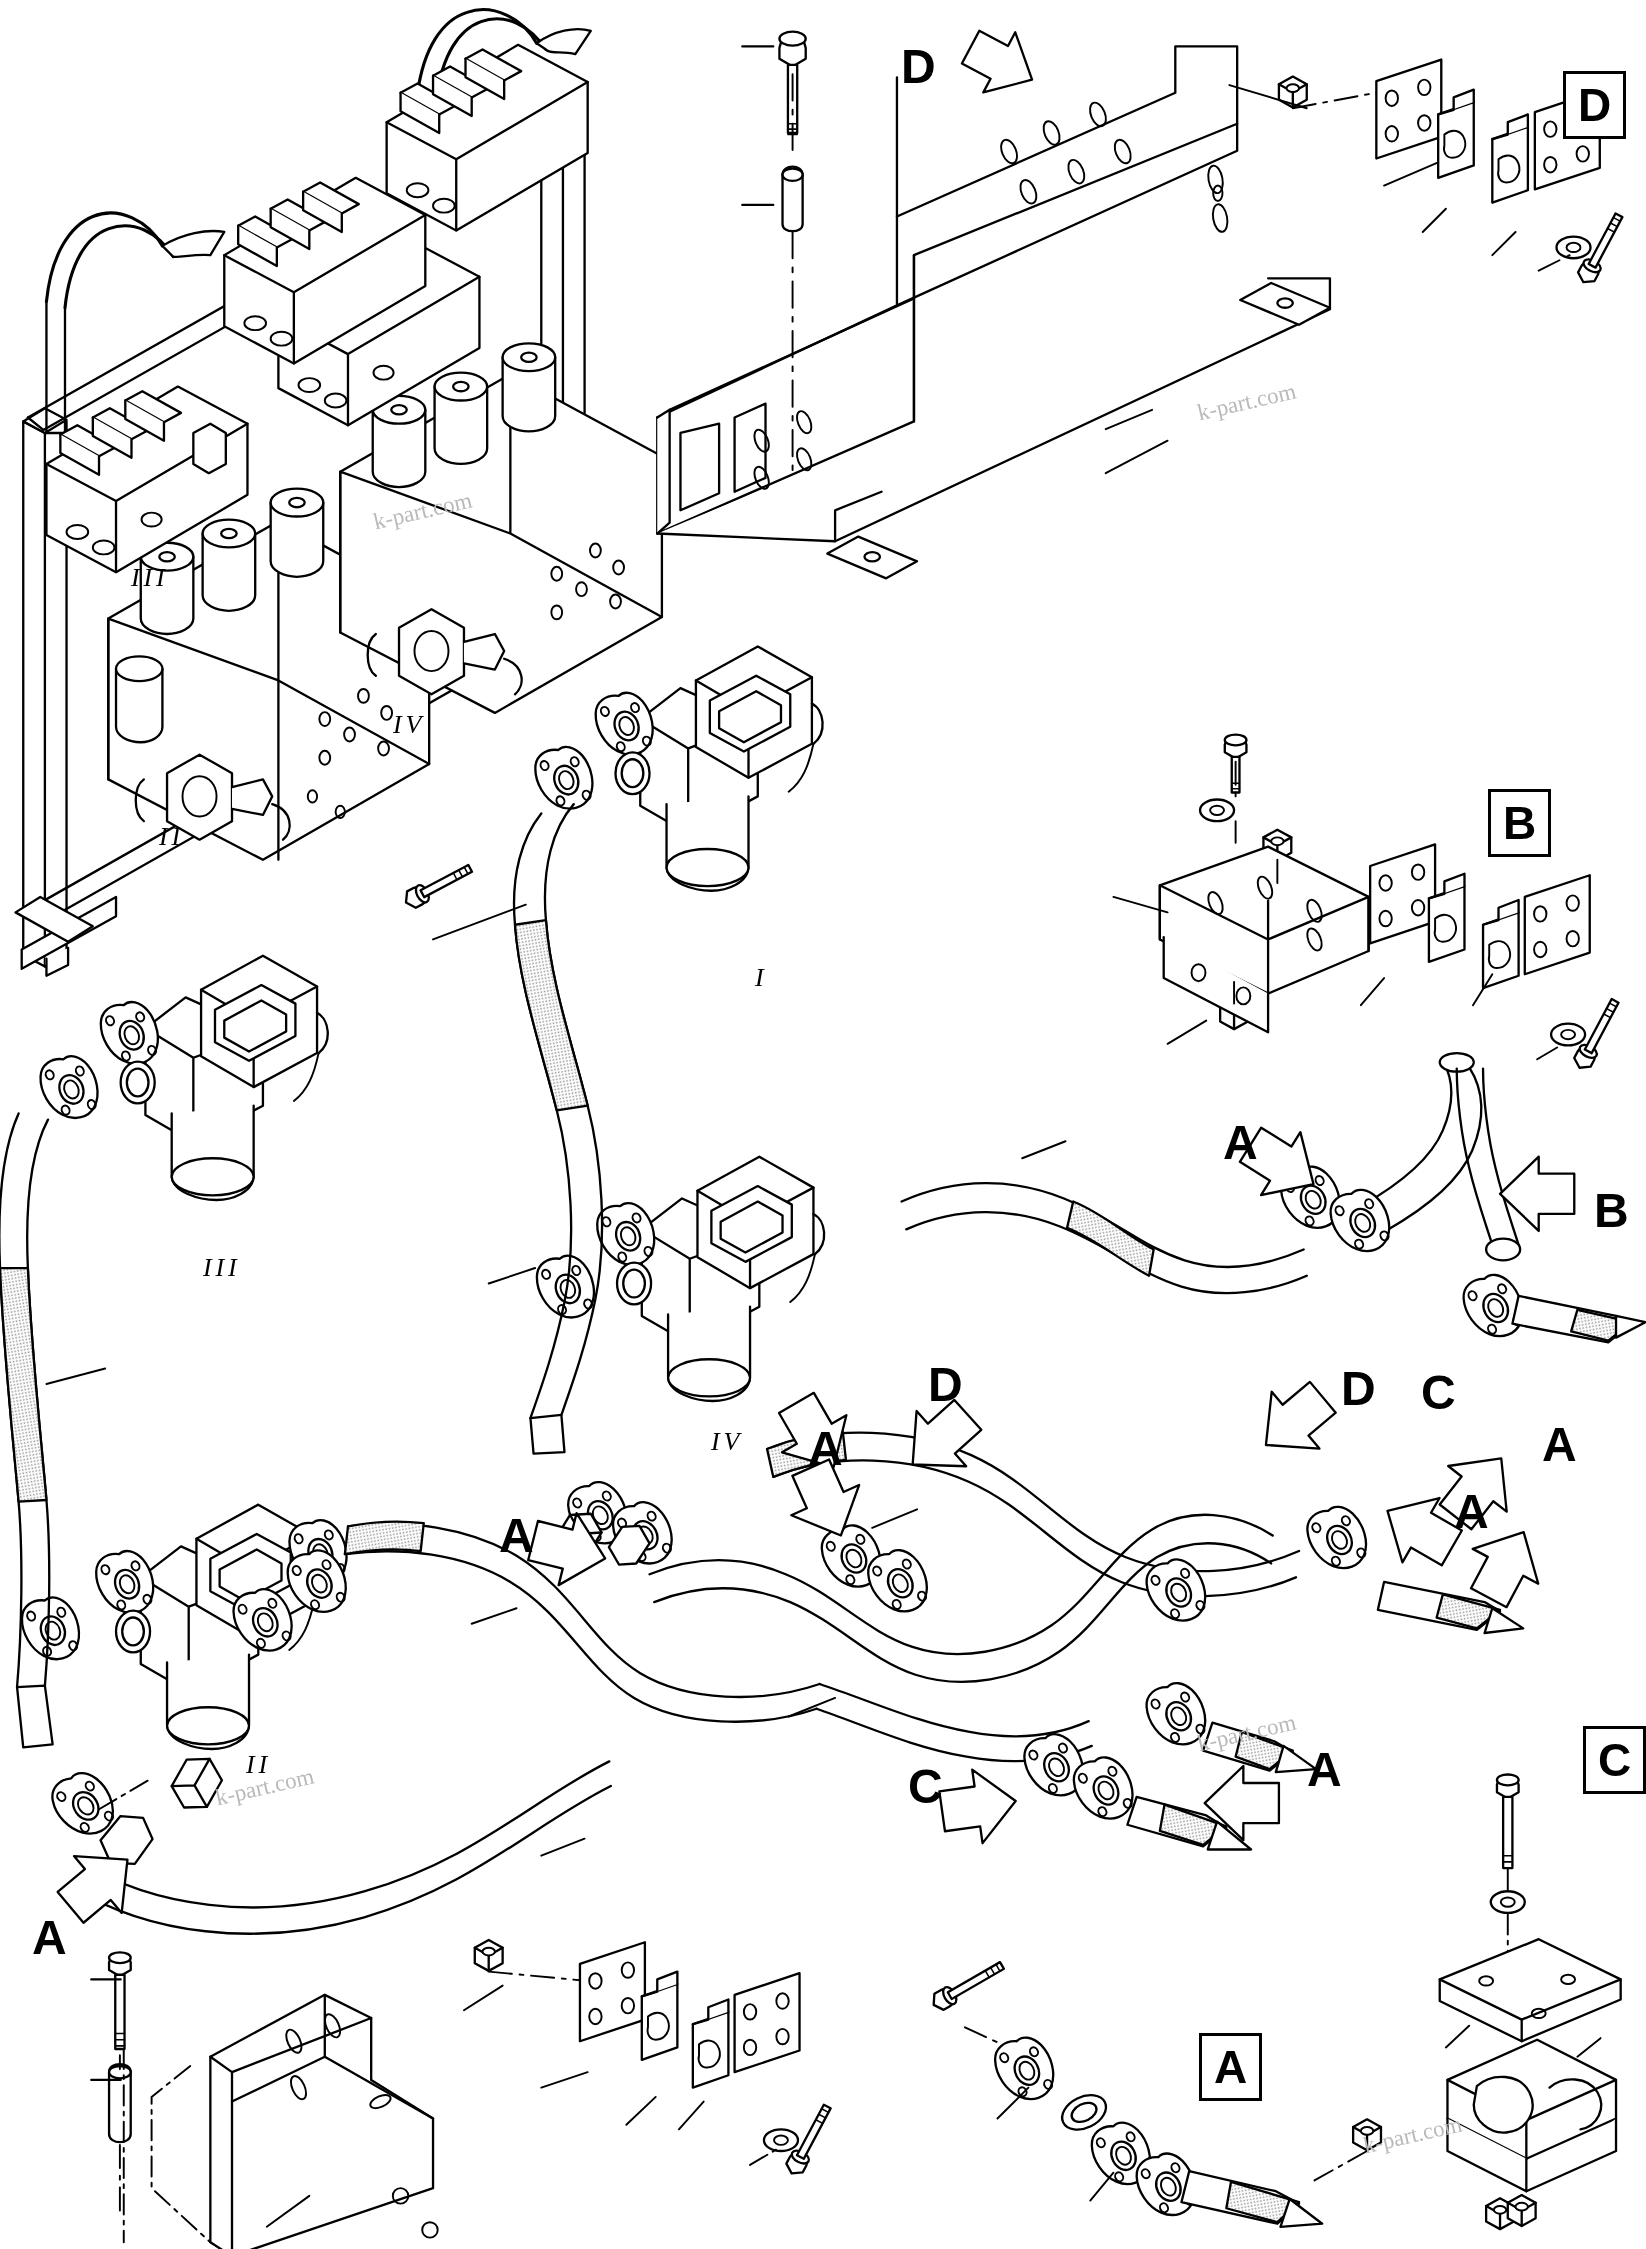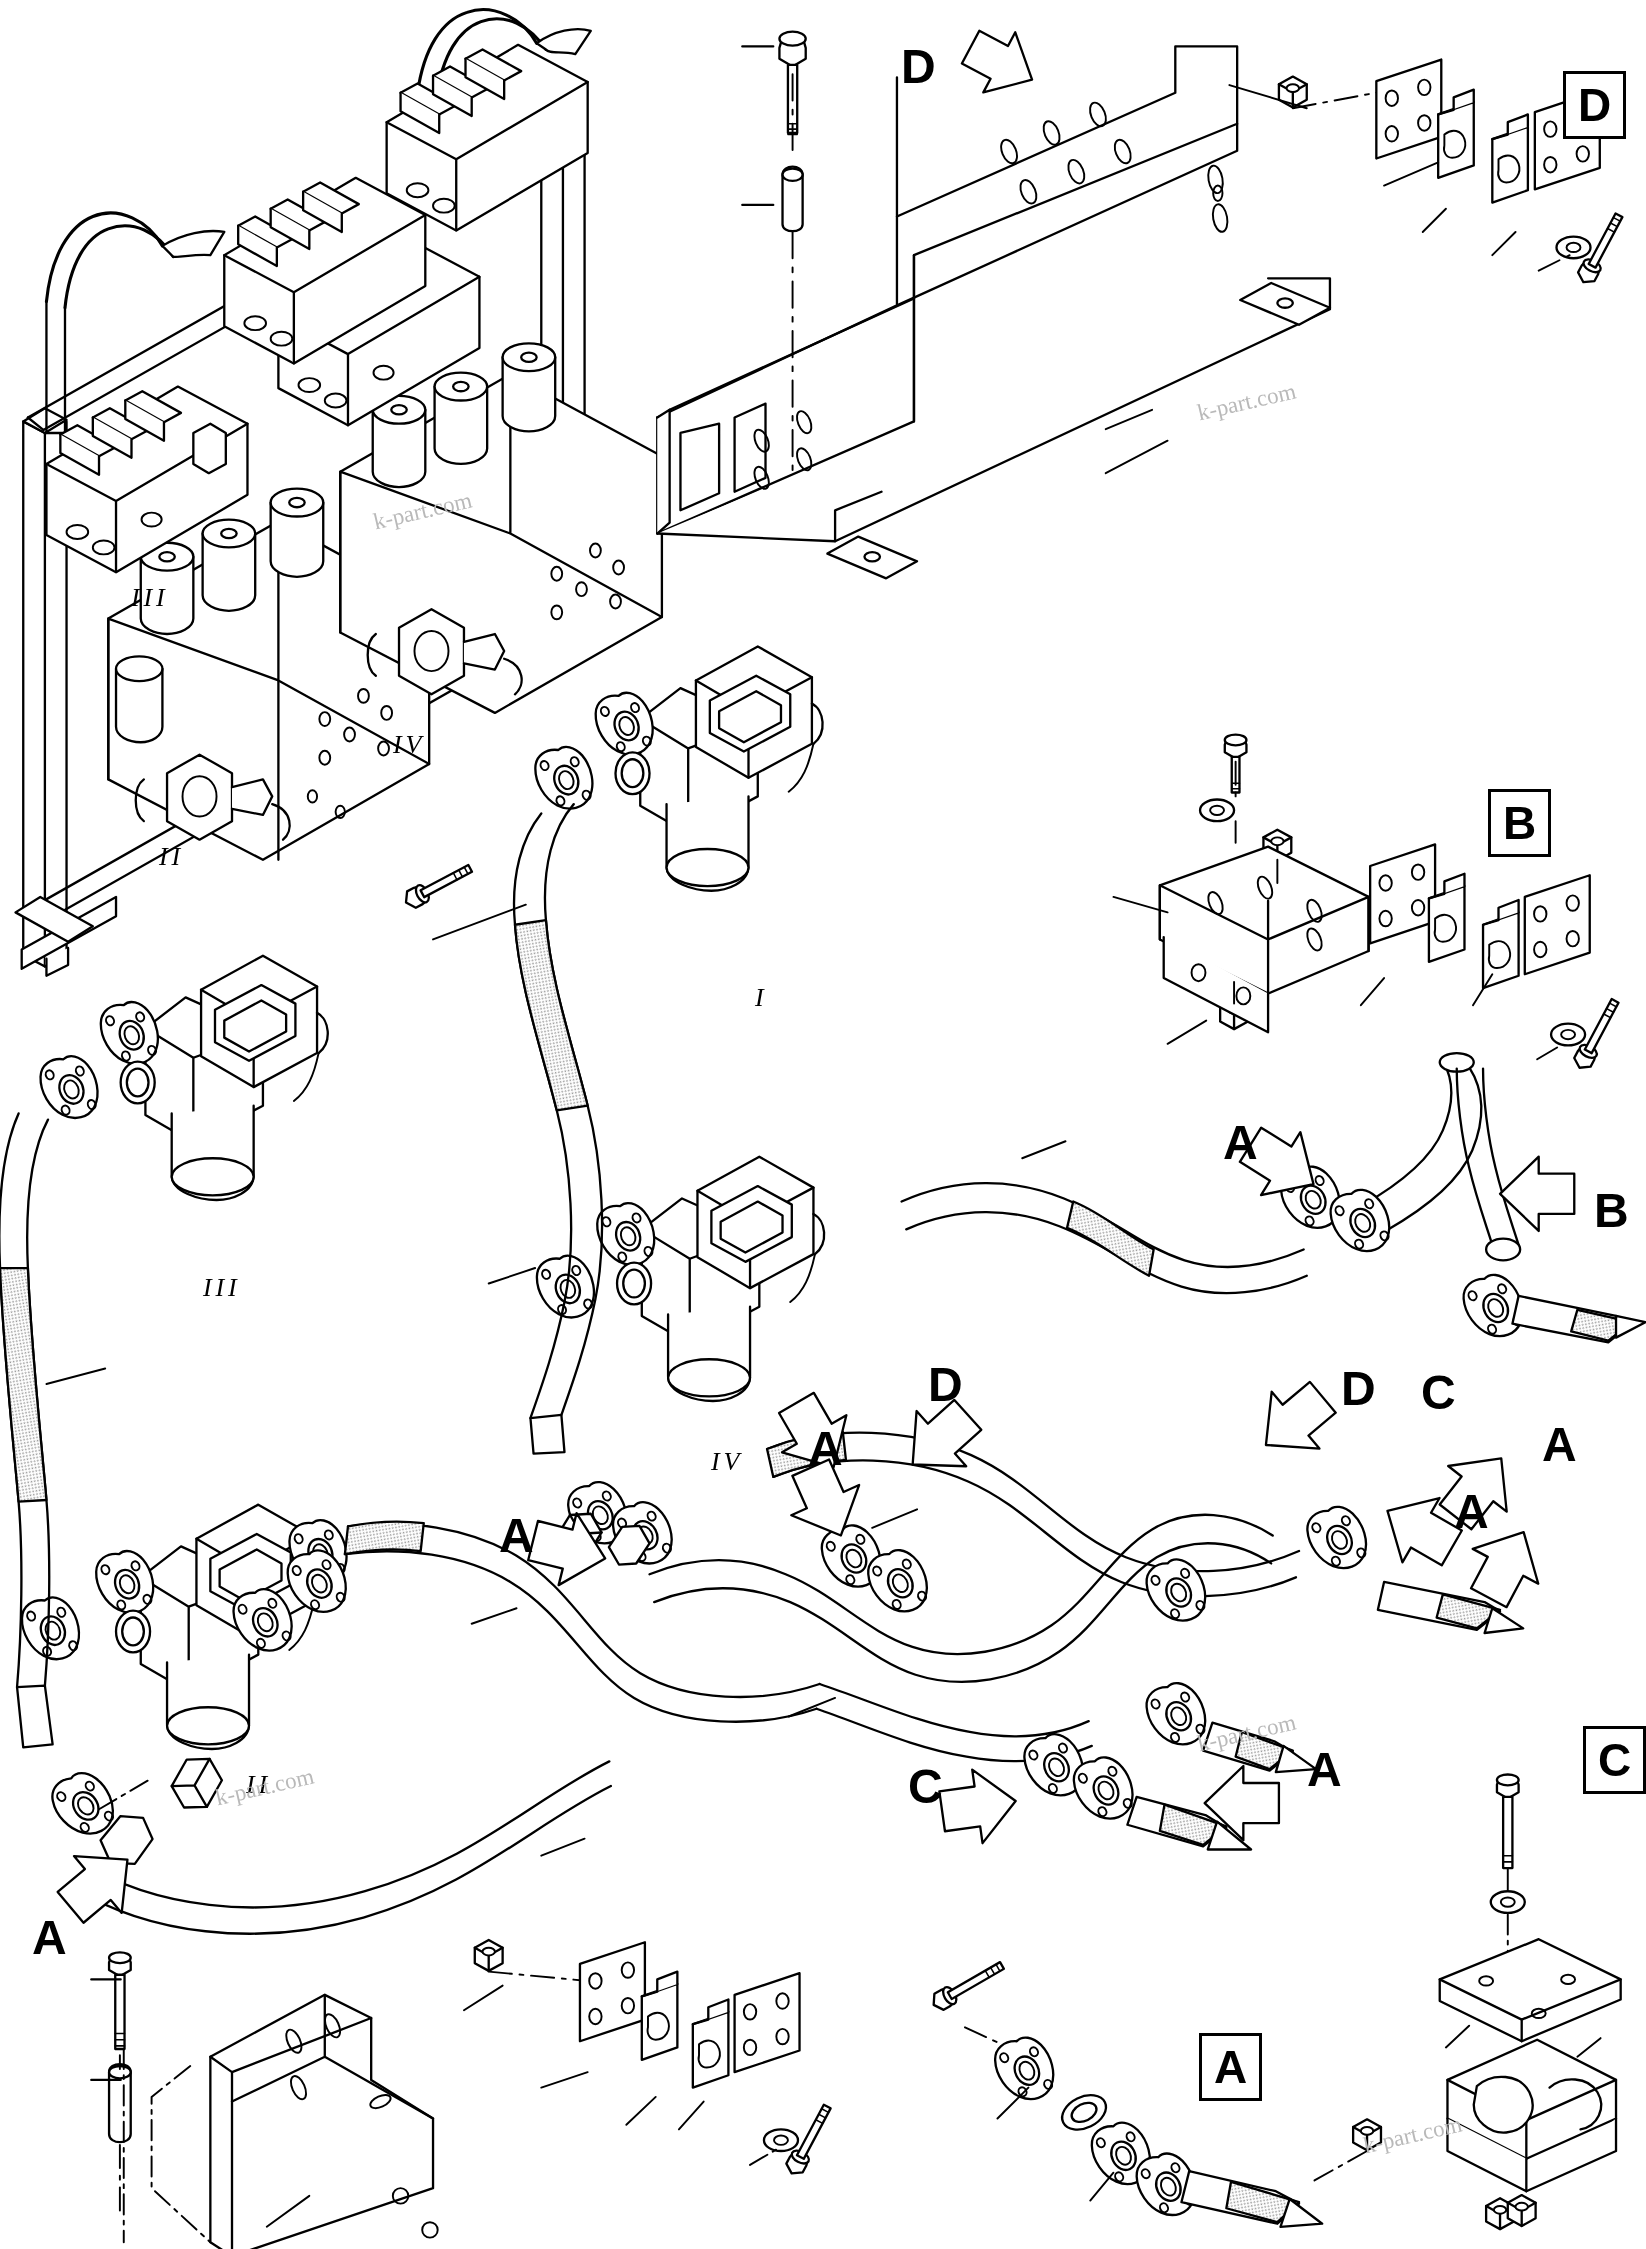--- a/index.html
+++ b/index.html
@@ -32,21 +32,20 @@
     user-select:none;
   }
   .roman{
     position:absolute;
     font-family:"Liberation Serif",serif;
     font-style:italic;
     font-size:26px;
     letter-spacing:3.9px;
     color:#000;
     user-select:none;
-    margin-top:20px;
   }
   .wm{
     position:absolute;
     font-family:"Liberation Serif",serif;
     font-size:23px;
     color:#b9b9b9;
     transform:rotate(-13deg);
     transform-origin:left top;
     user-select:none;
     white-space:nowrap;

